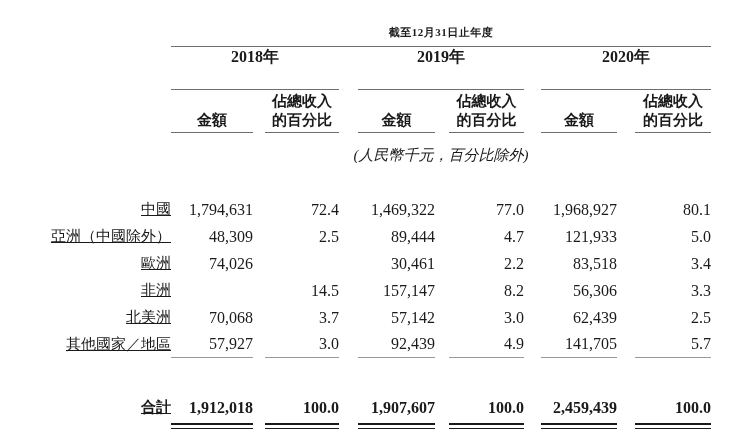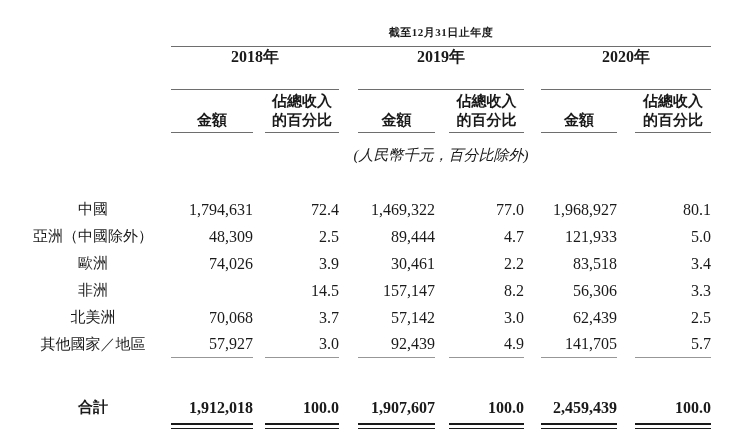--- a/index.html
+++ b/index.html
@@ -13,21 +13,21 @@
   :root {
     --cols:156px 82px 12px 74px 19px 77px 14px 75px 17px 76px 18px 76px;
     --rule:#6e6e6e;
     --litrule:#979797;
     --dark:#1a1a1a;
   }
 
   .grid { display:grid; grid-template-columns:var(--cols); }
 
   
-  .c-label { grid-column:1; text-align:center; }
+  .c-label { grid-column:1; text-align:right;text-decoration:underline; }
   .c-a1 { grid-column:2; }
   .c-p1 { grid-column:4; }
   .c-a2 { grid-column:6; }
   .c-p2 { grid-column:8; }
   .c-a3 { grid-column:10; }
   .c-p3 { grid-column:12; }
   .c-y1 { grid-column:2/5; }
   .c-y2 { grid-column:6/9; }
   .c-y3 { grid-column:10/13; }
 
@@ -127,21 +127,20 @@
       <div class="cell-num c-p1">2.5</div>
       <div class="cell-num c-a2">89,444</div>
       <div class="cell-num c-p2">4.7</div>
       <div class="cell-num c-a3">121,933</div>
       <div class="cell-num c-p3">5.0</div>
     </div>
 
     <div class="grid trow">
       <div class="cell-label c-label">歐洲</div>
       <div class="cell-num c-a1">74,026</div>
-      <div class="cell-num c-p1">3.9</div>
       <div class="cell-num c-a2">30,461</div>
       <div class="cell-num c-p2">2.2</div>
       <div class="cell-num c-a3">83,518</div>
       <div class="cell-num c-p3">3.4</div>
     </div>
 
     <div class="grid trow">
       <div class="cell-label c-label">非洲</div>
       <div class="cell-num c-p1">14.5</div>
       <div class="cell-num c-a2">157,147</div>

